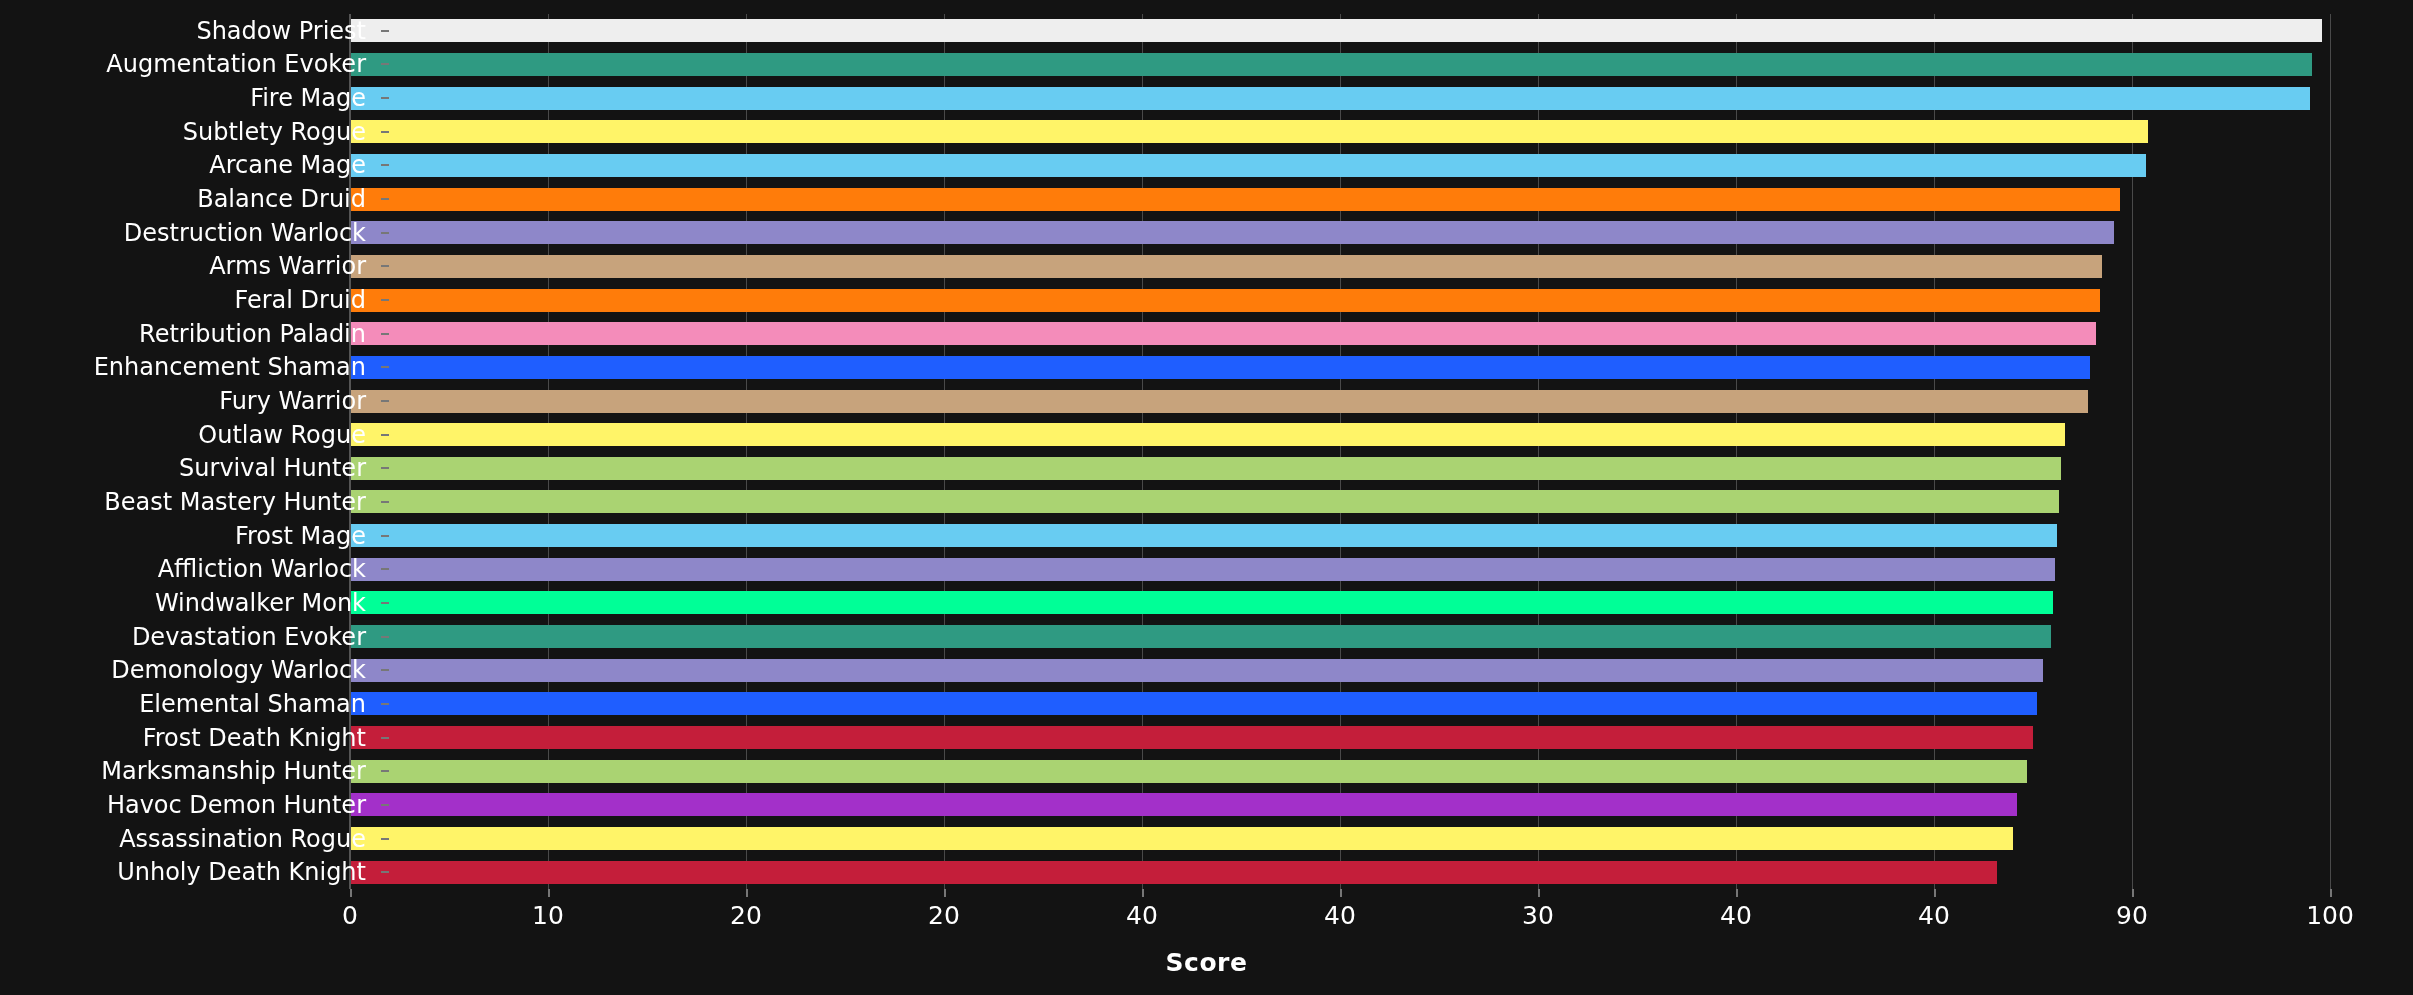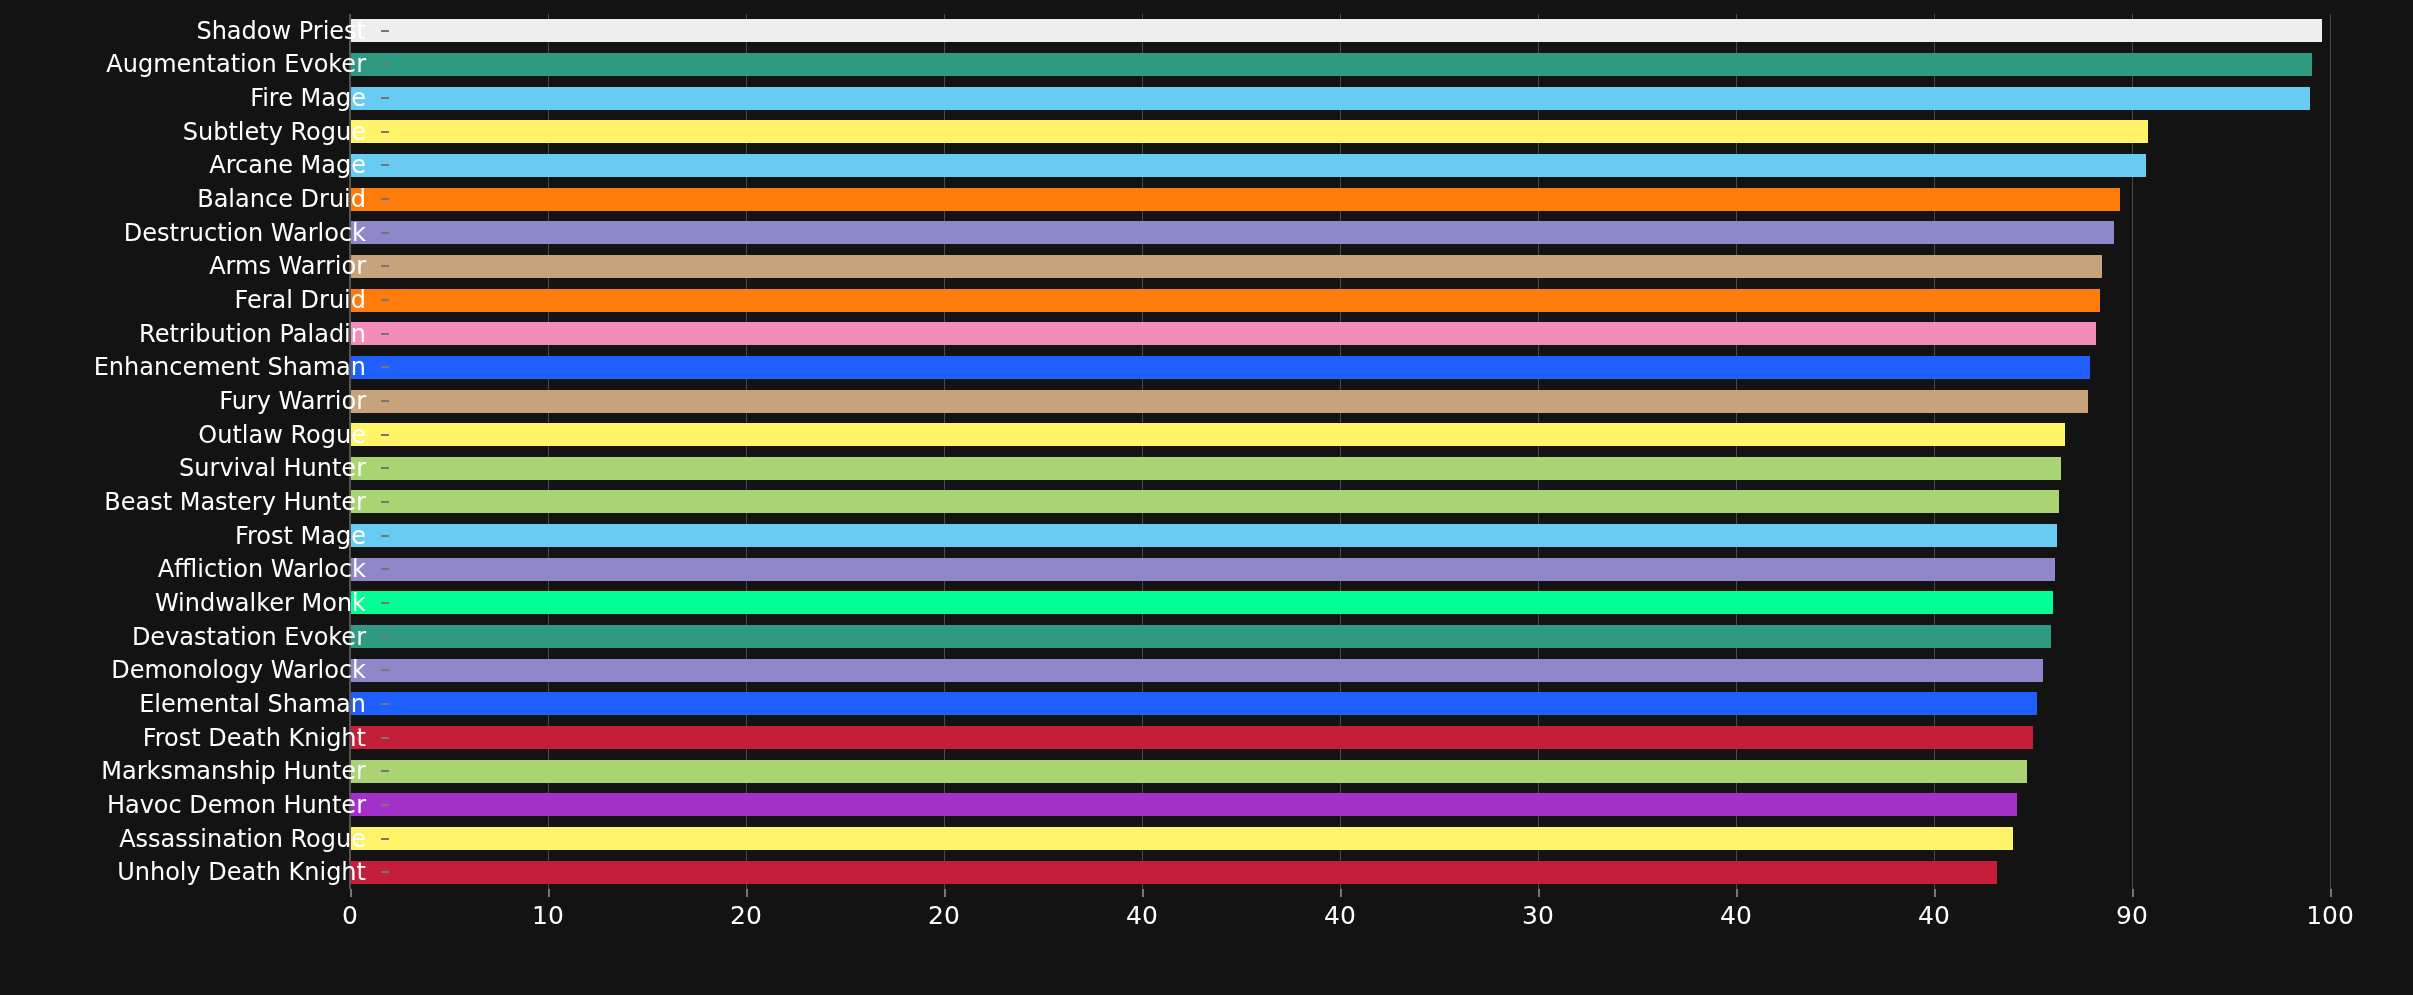--- a/index.html
+++ b/index.html
@@ -281,14 +281,15 @@
       <div class="xticklabel" style="left: 1736px;">40</div>
       <div class="xtickmark" style="left: 1736px;"></div>
       <div class="xticklabel" style="left: 1934px;">40</div>
       <div class="xtickmark" style="left: 1934px;"></div>
       <div class="xticklabel" style="left: 2132px;">90</div>
       <div class="xtickmark" style="left: 2132px;"></div>
       <div class="xticklabel" style="left: 2330px;">100</div>
       <div class="xtickmark" style="left: 2330px;"></div>
     </div>
 
+  <div class="xaxis-title">Score</div>
 
 </div>
 
 </body></html>

